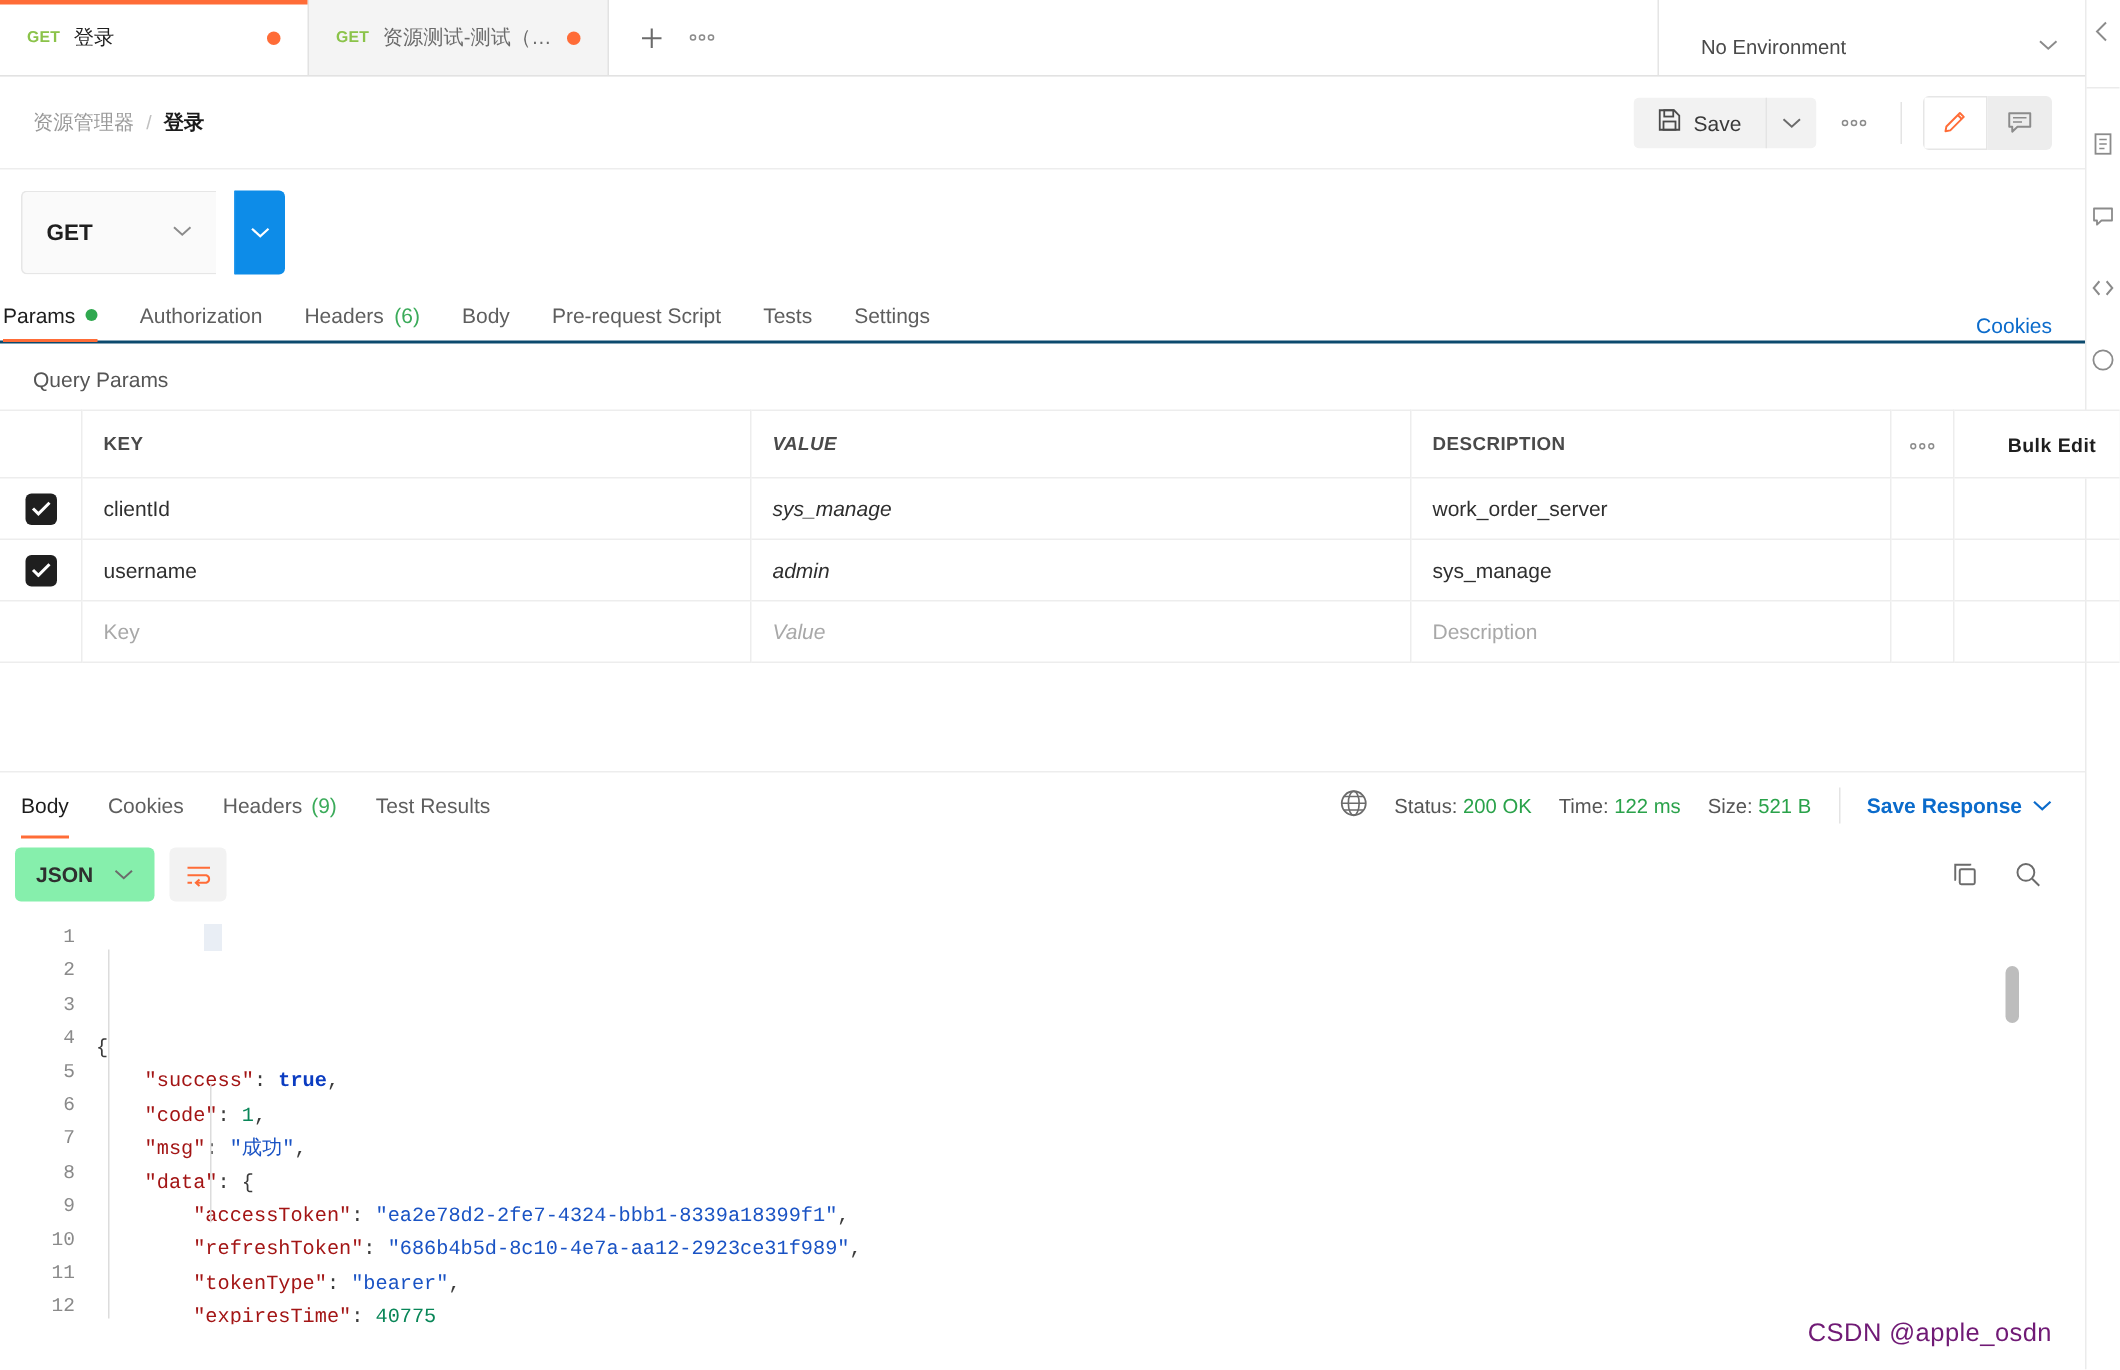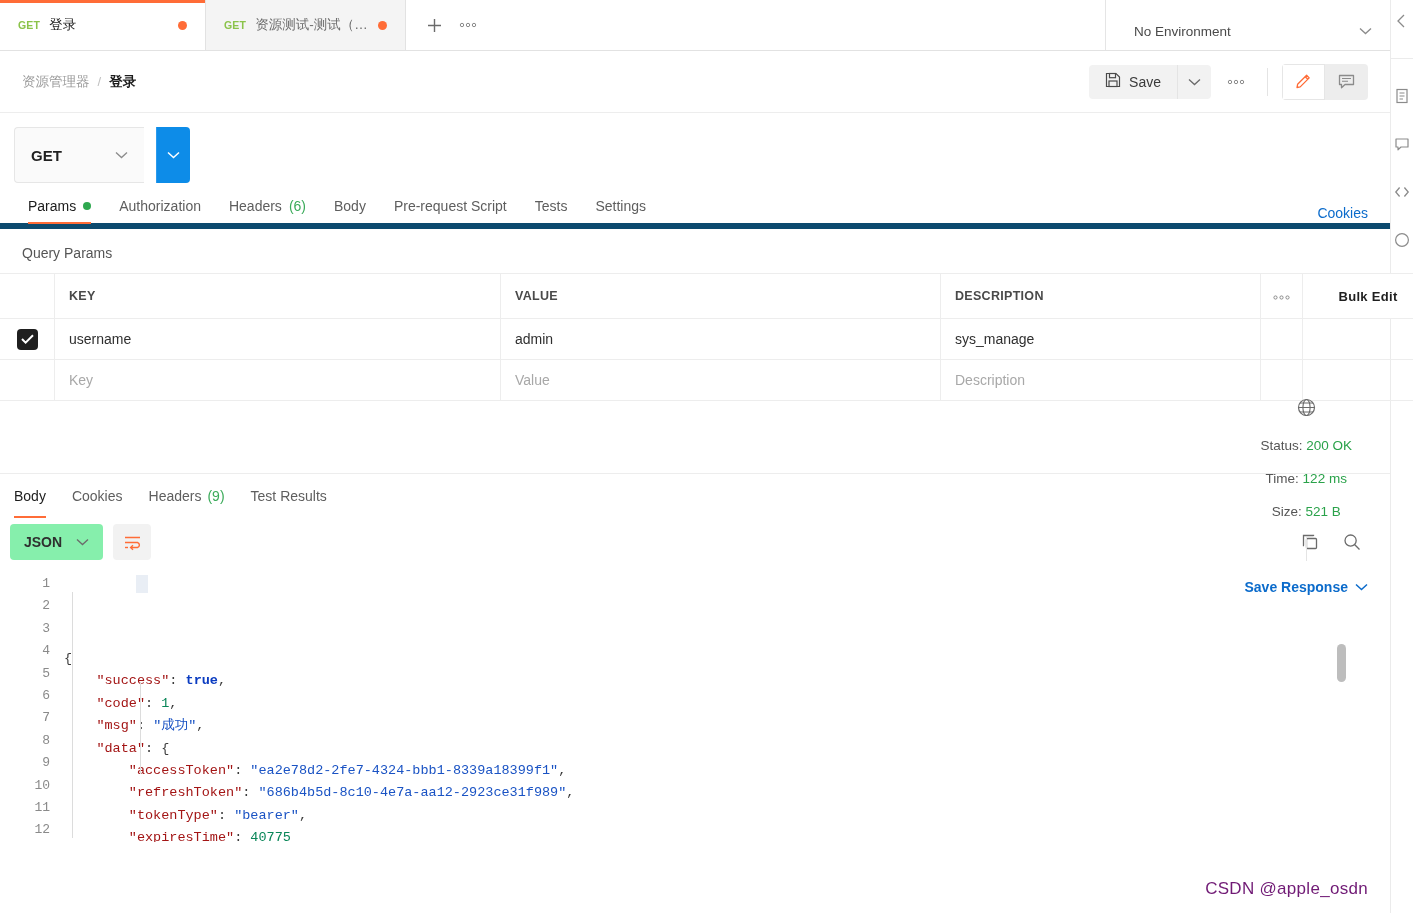--- a/index.html
+++ b/index.html
@@ -116,22 +116,22 @@
     font-family: "Liberation Sans", sans-serif;
   }
   .send-caret {
     background: #0d8ce8; width: 34px; height: 56px; border-radius: 0 4px 4px 0;
     display: flex; align-items: center; justify-content: center; cursor: pointer;
     border-left: 1px solid #2b9bed; color: #fff;
   }
 
   
   .reqtabs {
-    display: flex; align-items: flex-end; gap: 0; padding: 0 22px 0 28px;
-    border-bottom: 6px solid #0c4a6e; height: 36px; position: relative;
+    display: flex; align-items: flex-end; gap: 0; padding: 0 22px 0 2px;
+    border-bottom: 2px solid #0c4a6e; height: 36px; position: relative;
   }
   .rtab {
     display: flex; align-items: center; gap: 7px; padding: 0 14px;
     height: 35px; font-size: 14px; color: #5e5e5e; cursor: pointer; position: relative;
   }
   .rtab:first-child { padding-left: 0; }
   .rtab.active { color: #1c1c1c; }
   .rtab.active::after {
     content: ""; position: absolute; left: 0; right: 14px; bottom: -1px;
     height: 2px; background: #ff6c37;
@@ -148,21 +148,21 @@
     border: 1px solid #ededed; border-left: none; text-align: left;
     font-weight: normal; height: 41px; padding: 0 14px;
   }
   .ptable tr > *:first-child { border-left: 1px solid #ededed; border-left-color: transparent; }
   .ptable th {
     font-size: 12.5px; color: #4a4a4a; font-weight: bold; letter-spacing: .3px;
     background: #fff; height: 45px;
   }
   .col-chk { width: 54px; }
   .col-key { width: 446px; }
-  .col-val { width: 440px; }
+  .col-val { width: 440px; font-style: italic; }
   .col-desc { width: 320px; }
   .col-dots { width: 42px; text-align: center !important; padding: 0 !important; }
   .col-bulk { width: 111px; text-align: center !important; padding: 0 !important; }
   .ptable td { font-size: 14px; color: #2f2f2f; }
   .ptable td.ph, .ptable th.ph { color: #a8a8a8; }
   .bulk { font-size: 13px; font-weight: bold; color: #1f1f1f; cursor: pointer; margin-left: 20px; }
   .hdots { color: #8b8b8b; font-size: 12px; letter-spacing: 1px; cursor: pointer; }
   .chkcell { text-align: center !important; padding: 0 !important; }
   .chk {
     width: 21px; height: 21px; border-radius: 4px; background: #1f1f1f;
@@ -183,21 +183,21 @@
     height: 43px; font-size: 14px; color: #5e5e5e; cursor: pointer; position: relative;
   }
   .restab:first-child { padding-left: 0; }
   .restab.active { color: #1c1c1c; }
   .restab.active::after {
     content: ""; position: absolute; left: 0; right: 13px; bottom: 0;
     height: 2px; background: #ff6c37;
   }
   .restab .cnt { color: #3bab5a; }
   .resptabs .spacer { flex: 1 1 auto; }
-  .meta { display: flex; align-items: center; gap: 18px; font-size: 13.5px; color: #555; flex-direction: column; }
+  .meta { display: flex; align-items: center; gap: 18px; font-size: 13.5px; color: #555; }
   .meta .val { color: #2aa24a; font-weight: normal; }
   .meta .lbl { color: #555; }
   .savresp { font-size: 14px; color: #0b6bcb; font-weight: bold; cursor: pointer;
              display: flex; align-items: center; gap: 7px; }
 
   
   .prettybar { display: flex; align-items: center; gap: 10px; padding: 6px 22px 8px 10px; }
   .segs { display: flex; background: #f2f2f2; border-radius: 4px; overflow: hidden; height: 36px; }
   .seg {
     display: flex; align-items: center; padding: 0 18px; font-size: 14px;
@@ -422,20 +422,34 @@
       </thead>
       <tbody>
         <tr>
           <td class="col-chk chkcell">
             <span class="chk">
               <svg width="13" height="10" viewBox="0 0 13 10">
                   <path d="M1 5 L4.6 8.6 L12 1.2" stroke="#fff" stroke-width="2" fill="none"></path>
                 </svg>
             </span>
           </td>
+          <td class="col-key">clientId</td>
+          <td class="col-val">sys_manage</td>
+          <td class="col-desc">work_order_server</td>
+          <td class="col-dots"></td>
+          <td class="col-bulk"></td>
+        </tr>
+        <tr>
+          <td class="col-chk chkcell">
+            <span class="chk">
+              <svg width="13" height="10" viewBox="0 0 13 10">
+                  <path d="M1 5 L4.6 8.6 L12 1.2" stroke="#fff" stroke-width="2" fill="none"></path>
+                </svg>
+            </span>
+          </td>
           <td class="col-key">username</td>
           <td class="col-val">admin</td>
           <td class="col-desc">sys_manage</td>
           <td class="col-dots"></td>
           <td class="col-bulk"></td>
         </tr>
         <tr>
           <td class="col-chk chkcell">
             <span class="chk empty"></span>
           </td>

